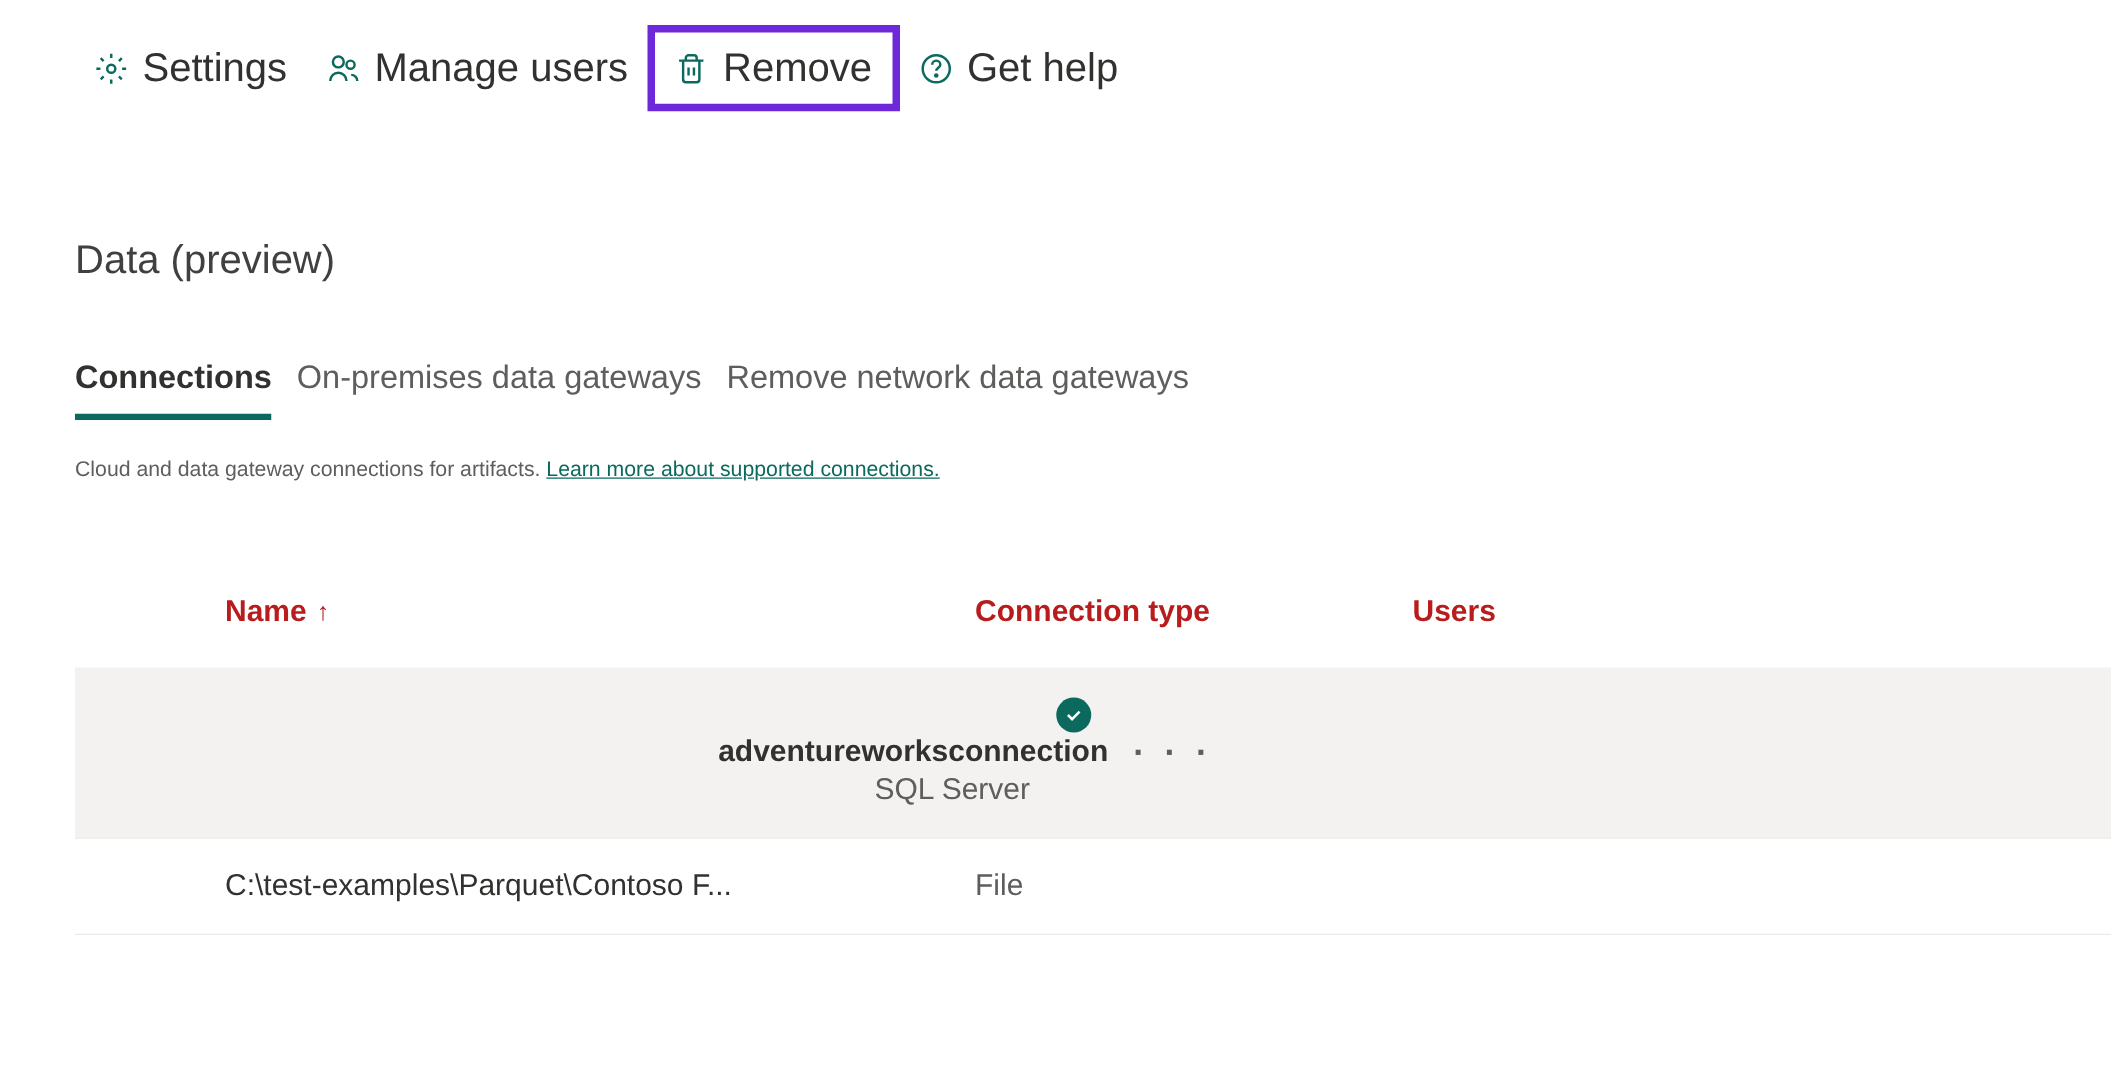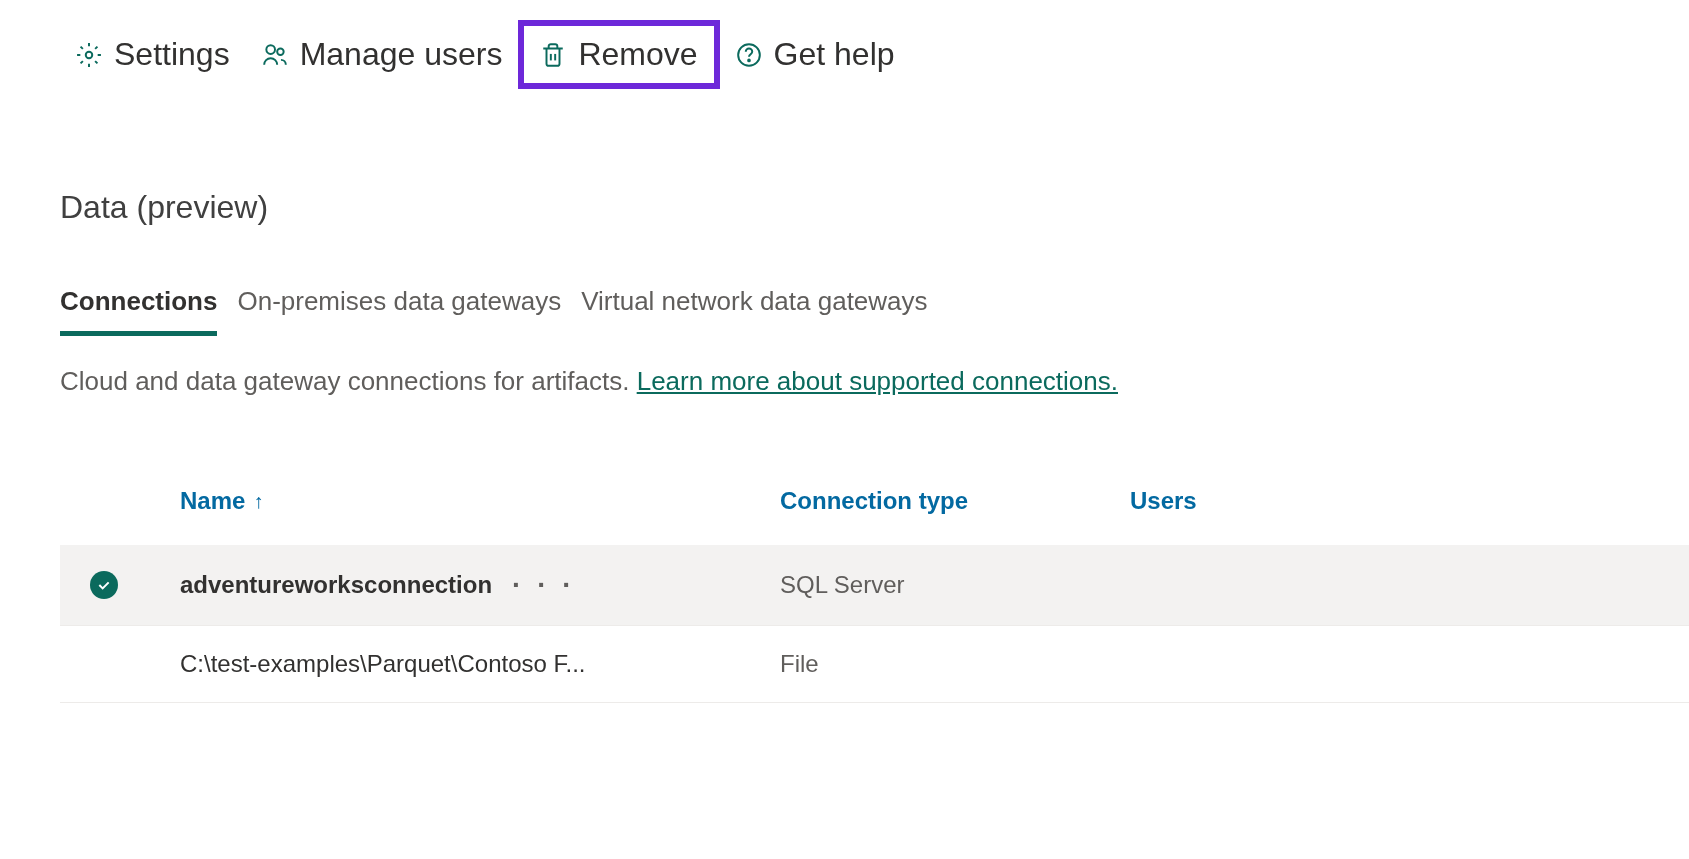--- a/index.html
+++ b/index.html
@@ -59,36 +59,36 @@
       cursor: pointer;
       border-bottom: 5px solid transparent;
     }
     .tab.active {
       color: #323130;
       font-weight: 600;
       border-bottom: 5px solid #0b6a5d;
     }
     .description {
       padding: 30px 60px 40px 60px;
-      font-size: 26px;
+      font-size: 17px;
       color: #605e5c;
     }
     .description a {
       color: #0b6a5d;
       text-decoration: underline;
     }
     .table-container {
       padding: 0 0 0 60px;
     }
     .table-header {
       display: flex;
       padding: 50px 0 30px 0;
       font-size: 24px;
       font-weight: 600;
-      color: #0369a1;
+      color: #b91c1c;
     }
     .col-status {
       width: 120px;
       flex-shrink: 0;
     }
     .col-name {
       width: 600px;
       flex-shrink: 0;
       display: flex;
       align-items: center;
@@ -106,20 +106,21 @@
     }
     .table-row {
       display: flex;
       align-items: center;
       padding: 24px 0;
       font-size: 24px;
       border-bottom: 1px solid #edebe9;
     }
     .table-row.selected {
       background: #f3f2f1;
+      flex-direction: column;
     }
     .table-row.selected .col-name {
       font-weight: 600;
     }
     .status-icon {
       width: 28px;
       height: 28px;
       border-radius: 50%;
       background: #0b6a5d;
       display: flex;
@@ -188,21 +189,21 @@
     </span>
     <span>Get help</span>
   </div>
 </div>
 
 <h1 class="page-title">Data (preview)</h1>
 
 <div class="tabs">
   <div class="tab active">Connections</div>
   <div class="tab">On-premises data gateways</div>
-  <div class="tab">Virtual network data gateways</div>
+  <div class="tab">Remove network data gateways</div>
 </div>
 
 <div class="description">
   <span>Cloud and data gateway connections for artifacts. </span><a href="#">Learn more about supported connections.</a>
 </div>
 
 <div class="table-container">
   <div class="table-header">
     <div class="col-status"></div>
     <div class="col-name">

